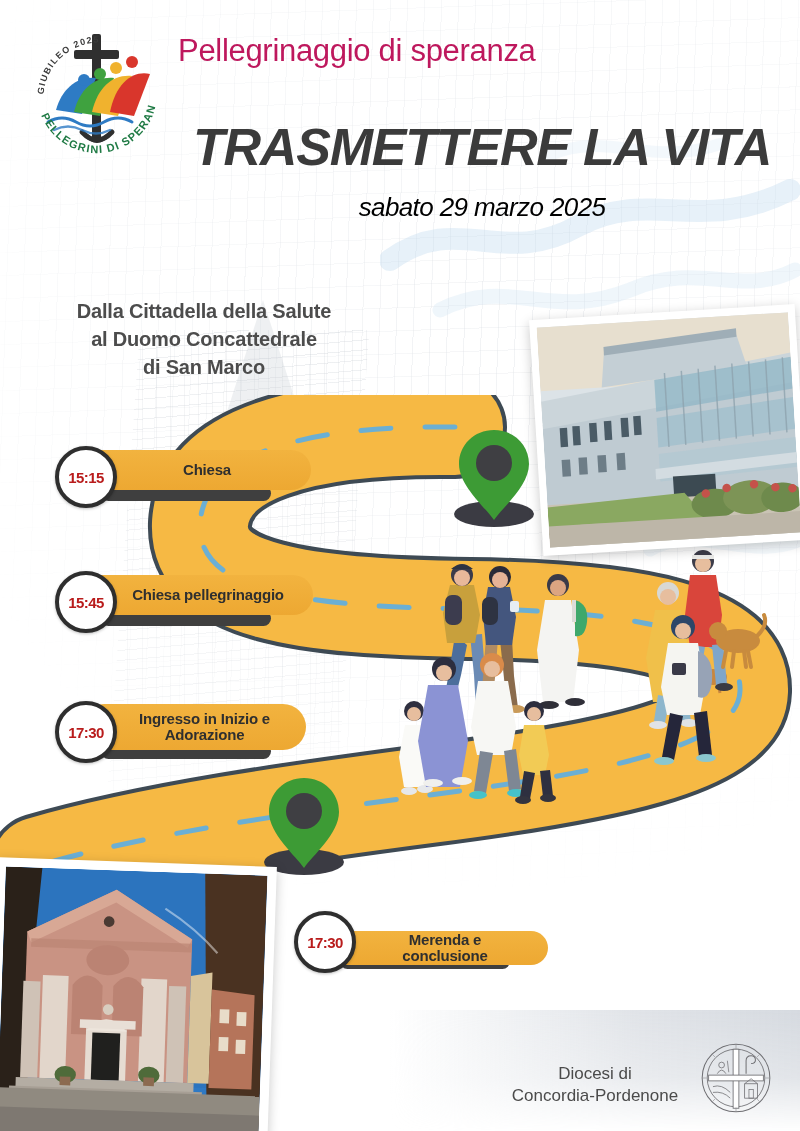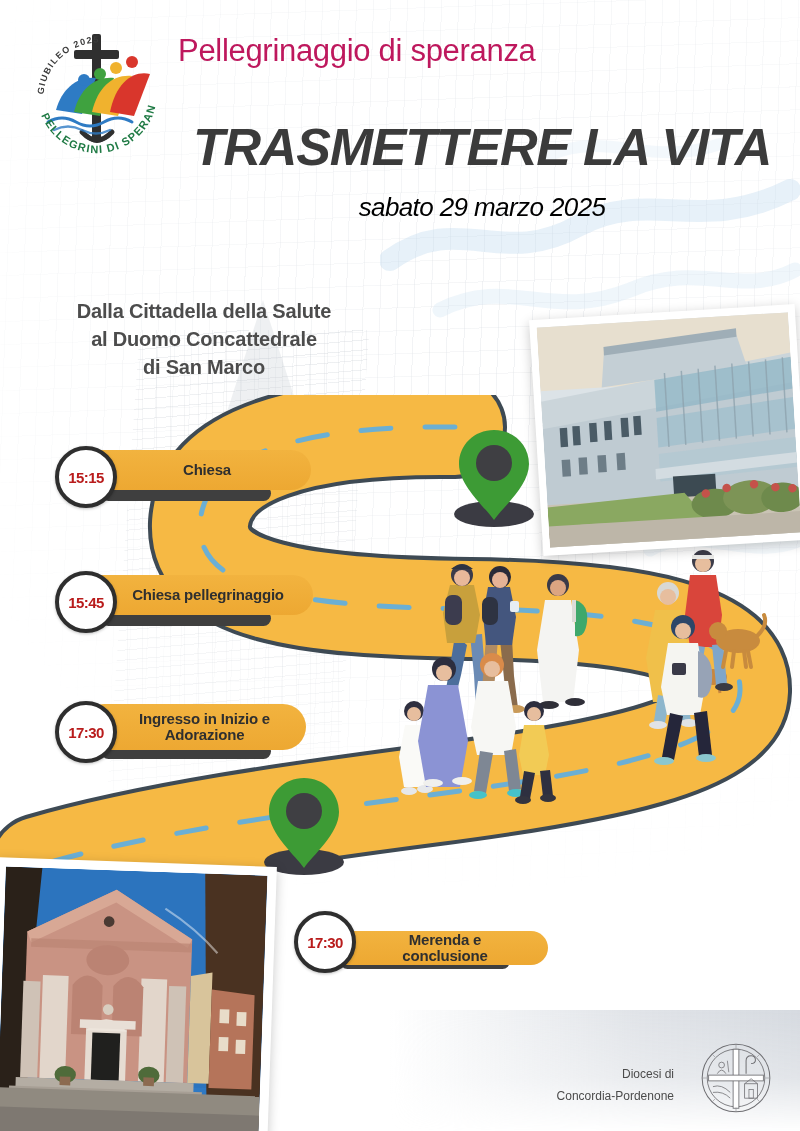--- a/index.html
+++ b/index.html
@@ -115,22 +115,22 @@
   #sched-3 .shadow{width:170px;top:43px;}
 
   
   .rain-note{
     position:absolute;left:540px;top:902px;width:250px;
     font-size:17px;line-height:25px;font-style:italic;color:#4a4a4a;text-align:center;
   }
 
   
   .diocese-text{
-    position:absolute;left:484px;top:1063px;width:190px;
-    font-size:12px;line-height:22px;color:#4b4b4b;text-align:right;
+    position:absolute;left:500px;top:1063px;width:190px;
+    font-size:17px;line-height:22px;color:#4b4b4b;text-align:center;
   }
   .diocese-seal{position:absolute;left:700px;top:1042px;width:72px;height:72px;}
 </style>
 </head>
 <body>
 
 <div id="poster">
 
   <div class="bg-layer">
     <div class="bg-buildings"></div>

